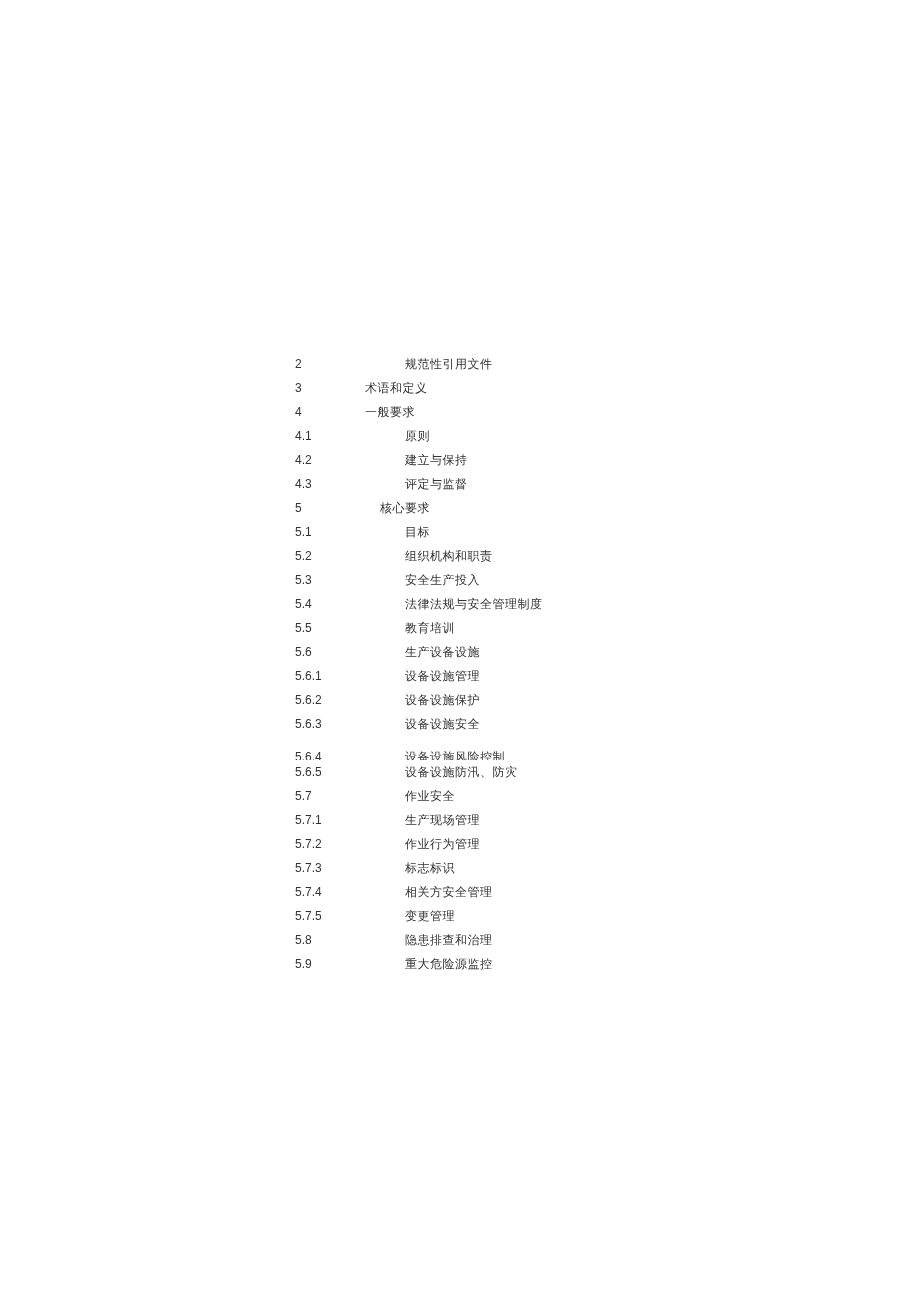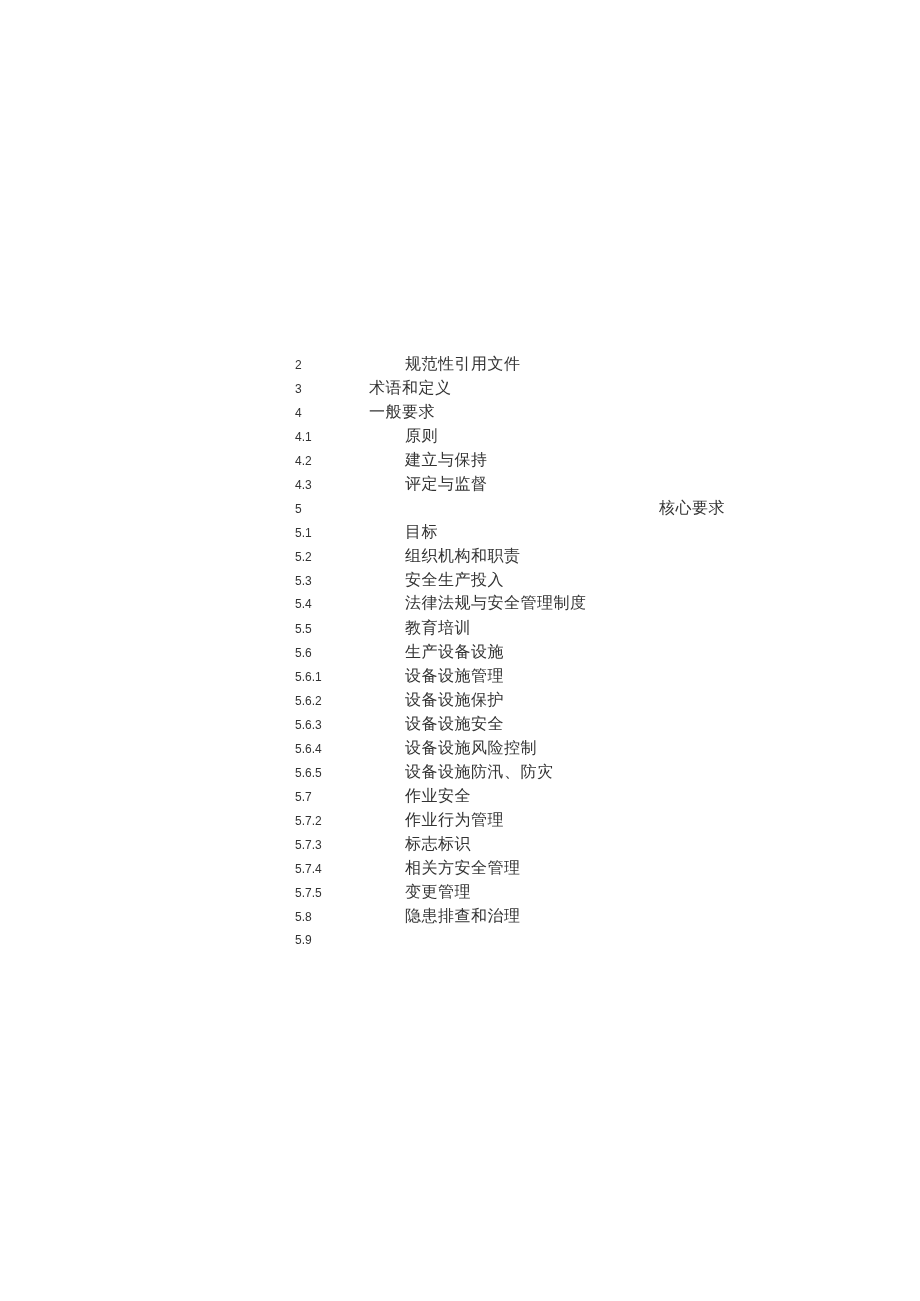--- a/index.html
+++ b/index.html
@@ -29,41 +29,41 @@
   }
   .num-col {
     width: 70px;
     flex: 0 0 70px;
     font-family: Arial, "Helvetica Neue", sans-serif;
     font-size: 12px;
     color: #333;
   }
   .title-col {
     flex: 0 0 auto;
-    font-size: 16px;
+    font-size: 12px;
     letter-spacing: 0.5px;
   }
   .dots {
     flex: 1 1 auto;
     overflow: hidden;
     position: relative;
     height: 12px;
     margin-left: 4px;
   }
   .dots::after {
     content: ". . . . . . . . . . . . . . . . . . . . . . . . . . . . . . . . . . . . . . . . . . . . . . . . . . . . . . . . . . . . . . . . . . . . . . . . . . . . . . . . . . . . . . . . . . . . . . . . . . . . . . . . . . . . . . . . . . . . . . . .";
     position: absolute;
     left: 0; right: 0; top: 0;
     white-space: nowrap;
     color: #555;
     font-size: 11px;
     letter-spacing: 0px;
   }
   .indent-1 { padding-left: 40px; }
-  .indent-0 { padding-left: 0px; flex-direction: column; }
+  .indent-0 { padding-left: 0px; }
 </style>
 </head>
 <body>
 
 <div class="page">
   <div id="toc">
       <div class="toc-row">
         <span class="num-col">2</span>
         <span class="indent-1" style="display: flex; flex: 1 1 auto; align-items: baseline; overflow: hidden;">
           <span class="title-col">规范性引用文件</span>
@@ -100,21 +100,21 @@
       </div>
       <div class="toc-row">
         <span class="num-col">4.3</span>
         <span class="indent-1" style="display: flex; flex: 1 1 auto; align-items: baseline; overflow: hidden; text-align: right;">
           <span class="title-col">评定与监督</span>
           <span class="dots"></span>
         </span>
       </div>
       <div class="toc-row">
         <span class="num-col">5</span>
-        <span class="indent-0" style="display: flex; flex: 1 1 auto; align-items: flex-end; overflow: hidden;">
+        <span class="indent-0" style="display: flex; flex: 1 1 auto; align-items: flex-end; overflow: hidden; margin-left: 15px;">
           <span class="title-col">核心要求</span>
           <span class="dots"></span>
         </span>
       </div>
       <div class="toc-row">
         <span class="num-col">5.1</span>
         <span class="indent-1" style="display: flex; flex: 1 1 auto; align-items: baseline; overflow: hidden; justify-content: center;">
           <span class="title-col">目标</span>
           <span class="dots"></span>
         </span>
@@ -170,36 +170,43 @@
       </div>
       <div class="toc-row">
         <span class="num-col">5.6.3</span>
         <span class="indent-1" style="display: flex; flex: 1 1 auto; align-items: baseline; overflow: hidden;">
           <span class="title-col">设备设施安全</span>
           <span class="dots"></span>
         </span>
       </div>
       <div class="toc-row">
         <span class="num-col">5.6.4</span>
-        <span class="indent-1" style="display: flex; flex: 1 1 auto; align-items: flex-start; overflow: hidden;">
+        <span class="indent-1" style="display: flex; flex: 1 1 auto; align-items: flex-start; overflow: hidden; margin-top: 9px;">
           <span class="title-col">设备设施风险控制</span>
           <span class="dots"></span>
         </span>
       </div>
       <div class="toc-row">
         <span class="num-col">5.6.5</span>
         <span class="indent-1" style="display: flex; flex: 1 1 auto; align-items: baseline; overflow: hidden;">
           <span class="title-col">设备设施防汛、防灾</span>
           <span class="dots"></span>
         </span>
       </div>
       <div class="toc-row">
         <span class="num-col">5.7</span>
         <span class="indent-1" style="display: flex; flex: 1 1 auto; align-items: baseline; overflow: hidden;">
           <span class="title-col">作业安全</span>
+          <span class="dots"></span>
+        </span>
+      </div>
+      <div class="toc-row">
+        <span class="num-col">5.7.1</span>
+        <span class="indent-1" style="display: flex; flex: 1 1 auto; align-items: baseline; overflow: hidden;">
+          <span class="title-col">生产现场管理</span>
           <span class="dots"></span>
         </span>
       </div>
       <div class="toc-row">
         <span class="num-col">5.7.2</span>
         <span class="indent-1" style="display: flex; flex: 1 1 auto; align-items: baseline; overflow: hidden;">
           <span class="title-col">作业行为管理</span>
           <span class="dots"></span>
         </span>
       </div>
@@ -226,15 +233,19 @@
       </div>
       <div class="toc-row">
         <span class="num-col">5.8</span>
         <span class="indent-1" style="display: flex; flex: 1 1 auto; align-items: baseline; overflow: hidden;">
           <span class="title-col">隐患排查和治理</span>
           <span class="dots"></span>
         </span>
       </div>
       <div class="toc-row">
         <span class="num-col">5.9</span>
+        <span class="indent-1" style="display: flex; flex: 1 1 auto; align-items: baseline; overflow: hidden;">
+          <span class="title-col">重大危险源监控</span>
+          <span class="dots"></span>
+        </span>
       </div>
     </div>
 </div>
 
 </body></html>

